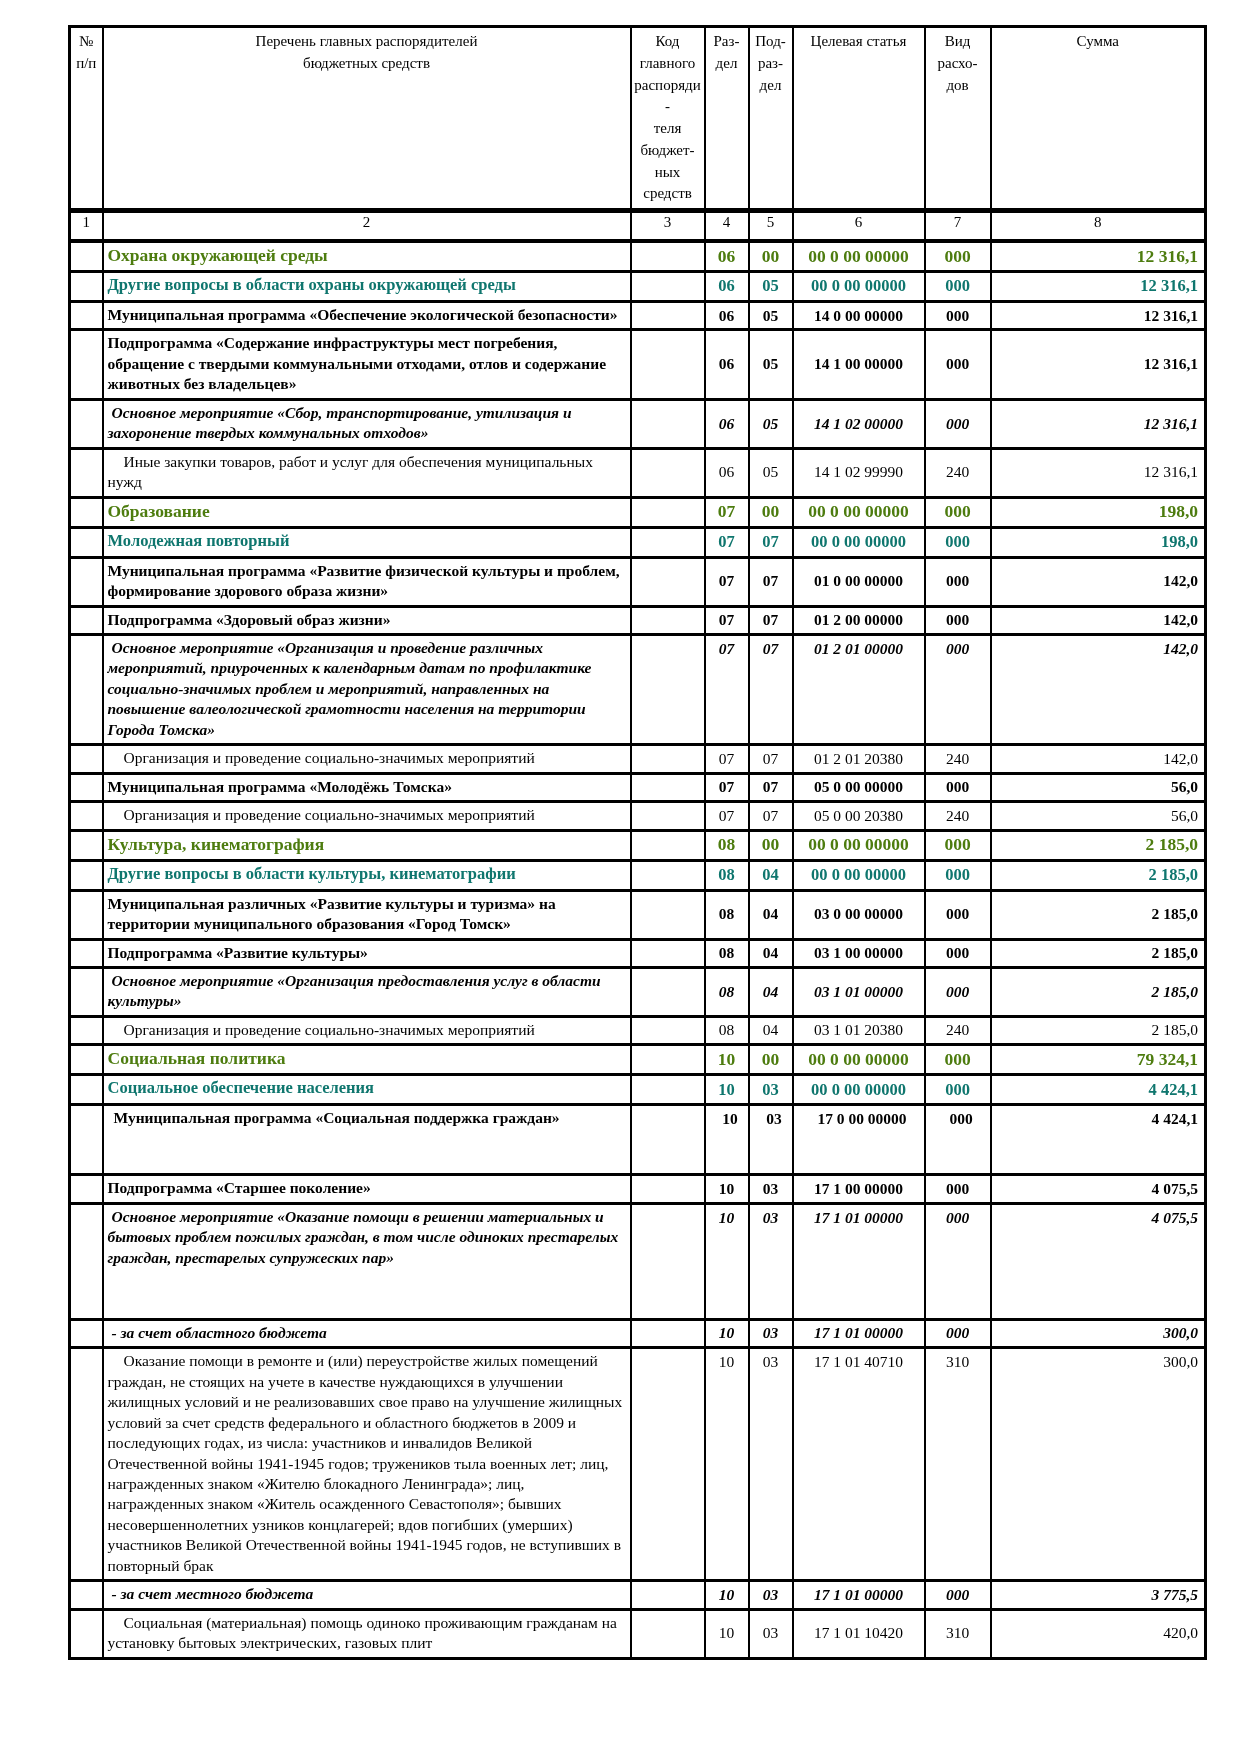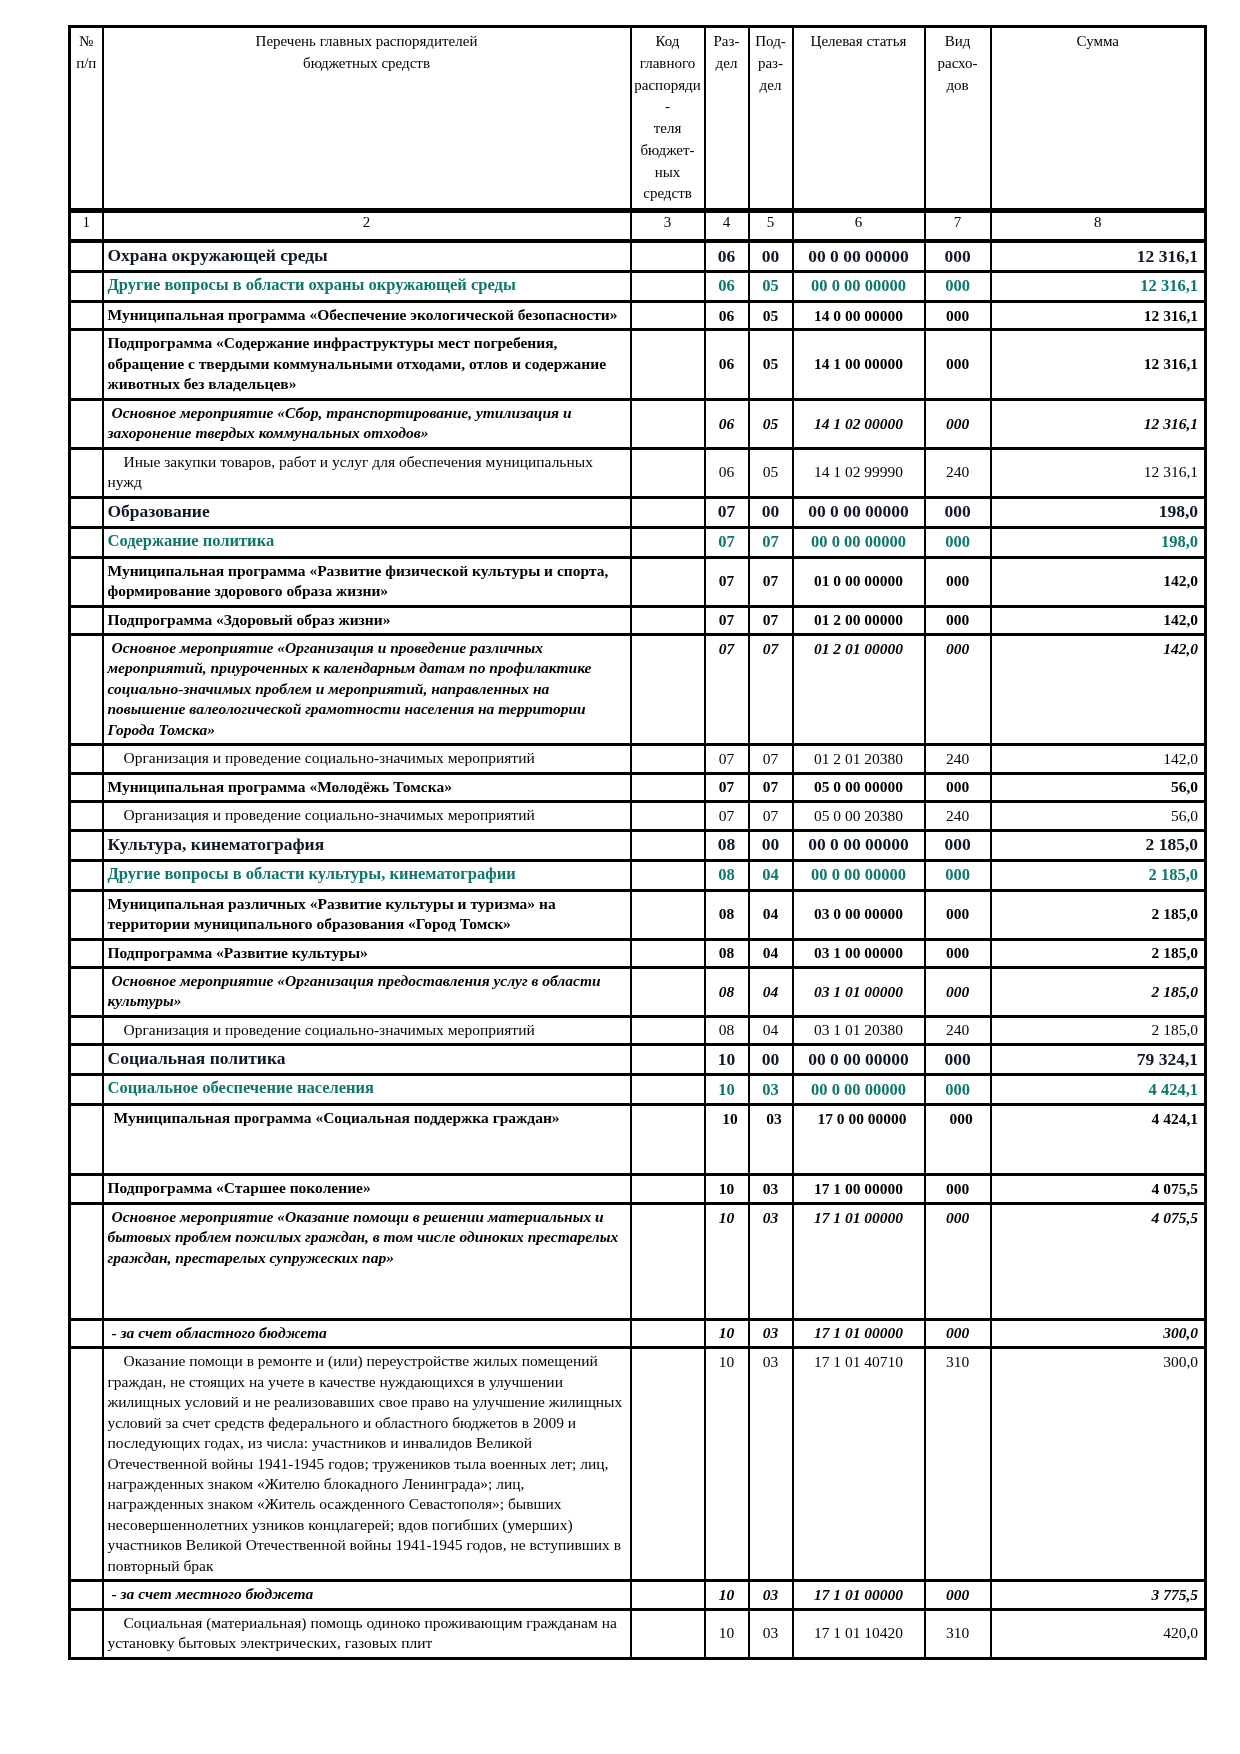--- a/index.html
+++ b/index.html
@@ -53,21 +53,21 @@
   tbody td.c-razdel, tbody td.c-podrazdel, tbody td.c-target, tbody td.c-vid{
     text-align:center; vertical-align:middle;
   }
   tbody td.c-summa{ text-align:right; padding-right:6px; vertical-align:middle;}
   tbody tr.valign-top td.c-razdel,
   tbody tr.valign-top td.c-podrazdel,
   tbody tr.valign-top td.c-target,
   tbody tr.valign-top td.c-vid,
   tbody tr.valign-top td.c-summa{ vertical-align:top; padding-top:3px;}
   
-  tr.section td{ color:#0f172a; font-weight:bold; font-size:17.5px; line-height:1.25;}
+  tr.section td{ color:#4d7c0f; font-weight:bold; font-size:17.5px; line-height:1.25;}
   tr.subsection td{ color:#0f766e; font-weight:bold; font-size:16.5px; line-height:1.25;}
   tr.program td{ font-weight:bold;}
   tr.event td{ font-weight:bold; font-style:italic;}
   tr.budget td{ font-weight:bold; font-style:italic;}
   tr.detail td.c-name{ text-indent:16px;}
   tr.event td.c-name{ text-indent:4px;font-style:italic;}
   tr.budget td.c-name{ text-indent:4px;}
   tr.mh66 td{ height:62px;padding-left:10px;}
   tr.mh112 td{ height:108px;}
   tr.section td, tr.subsection td{ height:22px;}
@@ -184,31 +184,31 @@
         <td class="c-name">Образование</td>
         <td class="c-code"></td>
         <td class="c-razdel">07</td>
         <td class="c-podrazdel">00</td>
         <td class="c-target">00 0 00 00000</td>
         <td class="c-vid">000</td>
         <td class="c-summa">198,0</td>
       </tr>
       <tr class="subsection">
         <td class="c-num"></td>
-        <td class="c-name">Содержание политика</td>
+        <td class="c-name">Молодежная повторный</td>
         <td class="c-code"></td>
         <td class="c-razdel">07</td>
         <td class="c-podrazdel">07</td>
         <td class="c-target">00 0 00 00000</td>
         <td class="c-vid">000</td>
         <td class="c-summa">198,0</td>
       </tr>
       <tr class="program">
         <td class="c-num"></td>
-        <td class="c-name">Муниципальная программа «Развитие физической культуры и спорта, формирование здорового образа жизни»</td>
+        <td class="c-name">Муниципальная программа «Развитие физической культуры и проблем, формирование здорового образа жизни»</td>
         <td class="c-code"></td>
         <td class="c-razdel">07</td>
         <td class="c-podrazdel">07</td>
         <td class="c-target">01 0 00 00000</td>
         <td class="c-vid">000</td>
         <td class="c-summa">142,0</td>
       </tr>
       <tr class="program">
         <td class="c-num"></td>
         <td class="c-name">Подпрограмма «Здоровый образ жизни»</td>

